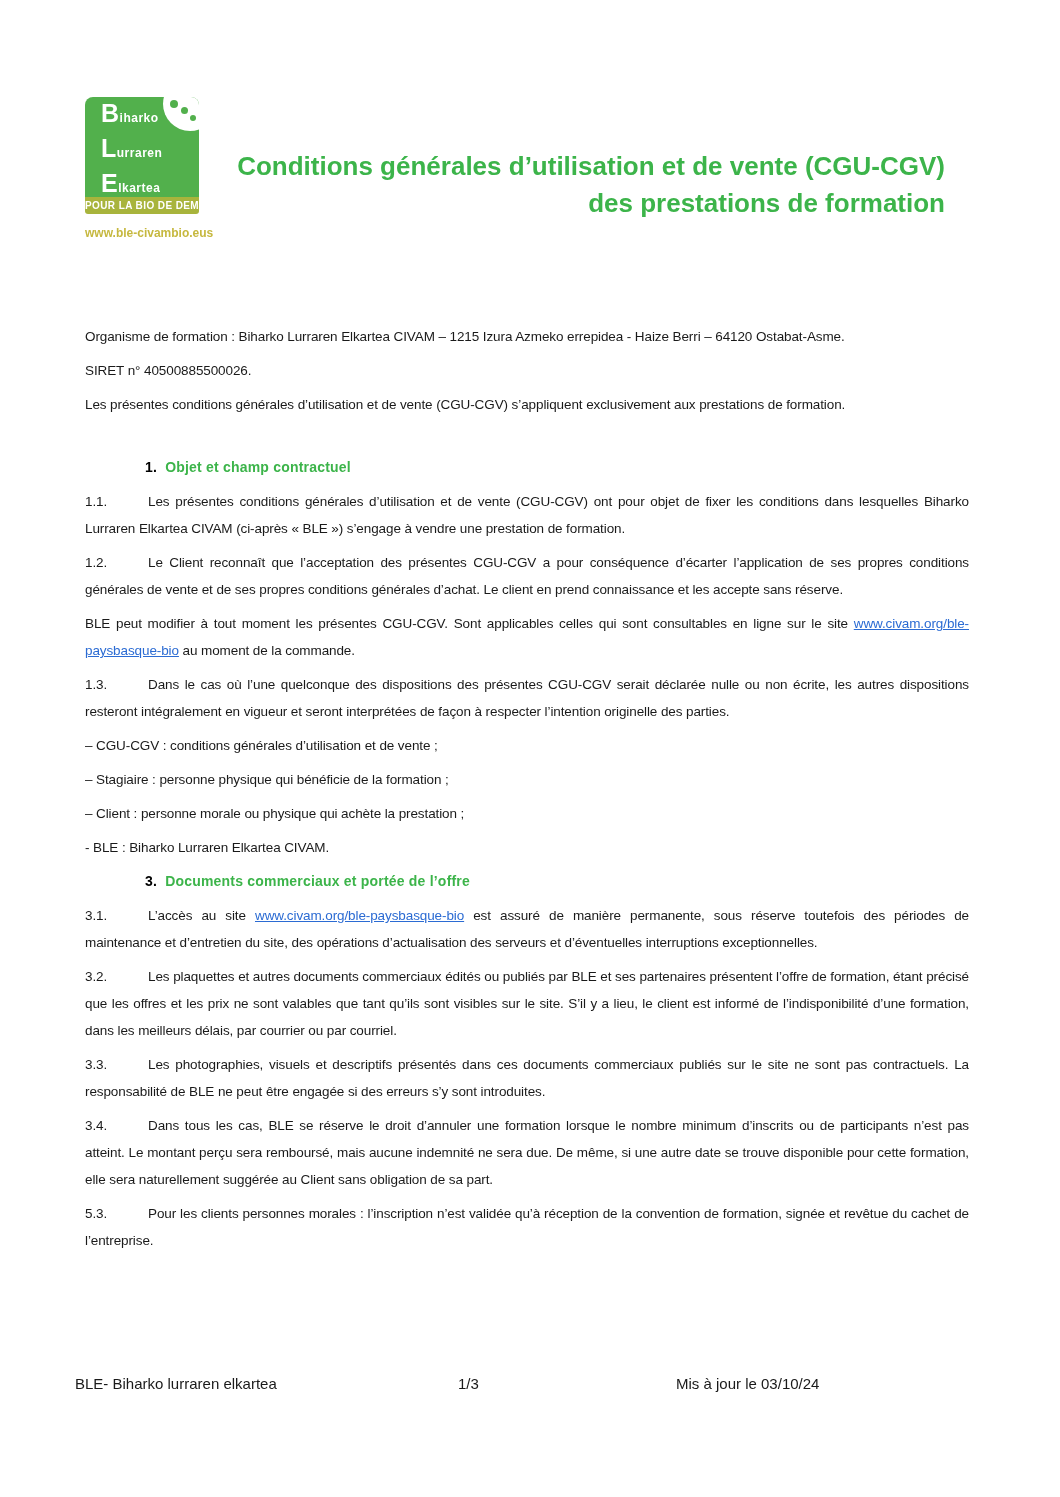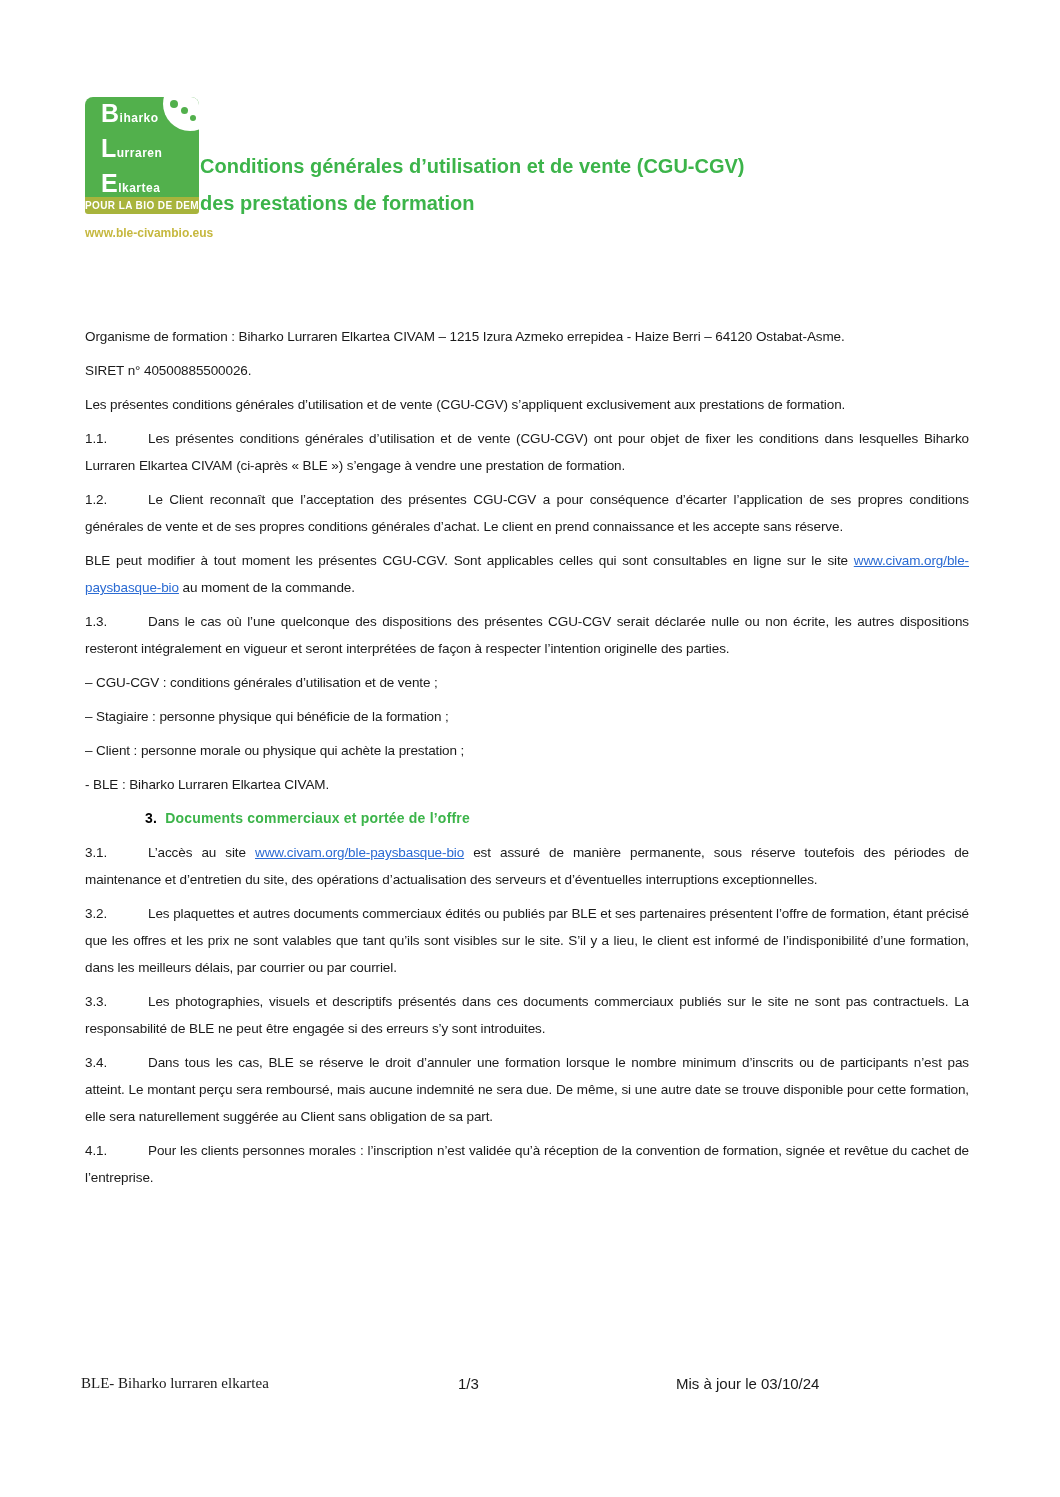--- a/index.html
+++ b/index.html
@@ -50,22 +50,22 @@
     text-align:center;letter-spacing:.4px;white-space:nowrap;
   }
   .logo-url{
     margin-top:12px;color:var(--url-olive);
     font-weight:bold;font-size:12px;text-align:center;white-space:nowrap;
   }
 
   
   .doc-title{
     position:absolute;left:200px;top:148px;width:745px;
-    text-align:left;color:var(--green);
-    font-weight:bold;font-size:20px;line-height:37px;
+    text-align:right;color:var(--green);
+    font-weight:bold;font-size:26px;line-height:37px;
   }
 
   
   .doc-body{
     position:absolute;left:85px;top:323px;width:884px;
     font-size:13.5px;line-height:27px;letter-spacing:-.1px;
     text-align:justify;
   }
   .para{margin:0 0 7px 0;}
   .clause-num{display:inline-block;width:63px;}
@@ -74,21 +74,21 @@
     font-size:14px;font-weight:bold;line-height:27px;
     text-align:left;letter-spacing:.2px;
   }
   .section.first{margin-top:36px;}
   .sec-num{color:#000;}
   .sec-title{color:var(--green);margin-left:4px;}
   .link{color:var(--link-blue);text-decoration:underline;cursor:pointer;}
 
   
   .footer{position:absolute;left:0;top:1375px;width:1060px;height:30px;font-size:15px;}
-  .footer-left{position:absolute;left:81px;font-family:Liberation Serif, serif;}
+  .footer-left{position:absolute;left:75px;}
   .footer-page{position:absolute;left:458px;}
   .footer-right{position:absolute;left:676px;}
 </style>
 </head>
 <body>
 
 <div class="page">
 
   <div class="logo">
     <div class="logo-square">
@@ -108,20 +108,24 @@
     <div>Conditions générales d’utilisation et de vente (CGU-CGV)</div>
     <div>des prestations de formation</div>
   </div>
 
   <div class="doc-body">
 
     <p class="para">Organisme de formation : Biharko Lurraren Elkartea CIVAM – 1215 Izura Azmeko errepidea - Haize Berri – 64120 Ostabat-Asme.</p>
     <p class="para">SIRET n° 40500885500026.</p>
     <p class="para">Les présentes conditions générales d’utilisation et de vente (CGU-CGV) s’appliquent exclusivement aux prestations de formation.</p>
 
+    <h2 class="section first">
+      <span class="sec-num">1.</span>
+      <span class="sec-title">Objet et champ contractuel</span>
+    </h2>
 
     <p class="para">
       <span class="clause-num">1.1.</span><span>Les présentes conditions générales d’utilisation et de vente (CGU-CGV) ont pour objet de fixer les conditions dans lesquelles Biharko Lurraren Elkartea CIVAM (ci-après « BLE ») s’engage à vendre une prestation de formation.</span>
     </p>
 
     <p class="para">
       <span class="clause-num">1.2.</span><span>Le Client reconnaît que l’acceptation des présentes CGU-CGV a pour conséquence d’écarter l’application de ses propres conditions générales de vente et de ses propres conditions générales d’achat. Le client en prend connaissance et les accepte sans réserve.</span>
     </p>
 
     <p class="para">
@@ -154,21 +158,21 @@
     <p class="para">
       <span class="clause-num">3.3.</span><span>Les photographies, visuels et descriptifs présentés dans ces documents commerciaux publiés sur le site ne sont pas contractuels. La responsabilité de BLE ne peut être engagée si des erreurs s’y sont introduites.</span>
     </p>
 
     <p class="para">
       <span class="clause-num">3.4.</span><span>Dans tous les cas, BLE se réserve le droit d’annuler une formation lorsque le nombre minimum d’inscrits ou de participants n’est pas atteint. Le montant perçu sera remboursé, mais aucune indemnité ne sera due. De même, si une autre date se trouve disponible pour cette formation, elle sera naturellement suggérée au Client sans obligation de sa part.</span>
     </p>
 
 
     <p class="para">
-      <span class="clause-num">4.1.</span><span>Pour les clients personnes morales : l’inscription n’est validée qu’à réception de la convention de formation, signée et revêtue du cachet de l’entreprise.</span>
+      <span class="clause-num">5.3.</span><span>Pour les clients personnes morales : l’inscription n’est validée qu’à réception de la convention de formation, signée et revêtue du cachet de l’entreprise.</span>
     </p>
 
   </div>
 
   <div class="footer">
     <span class="footer-left">BLE- Biharko lurraren elkartea</span>
     <span class="footer-page">1/3</span>
     <span class="footer-right">Mis à jour le 03/10/24</span>
   </div>
 

